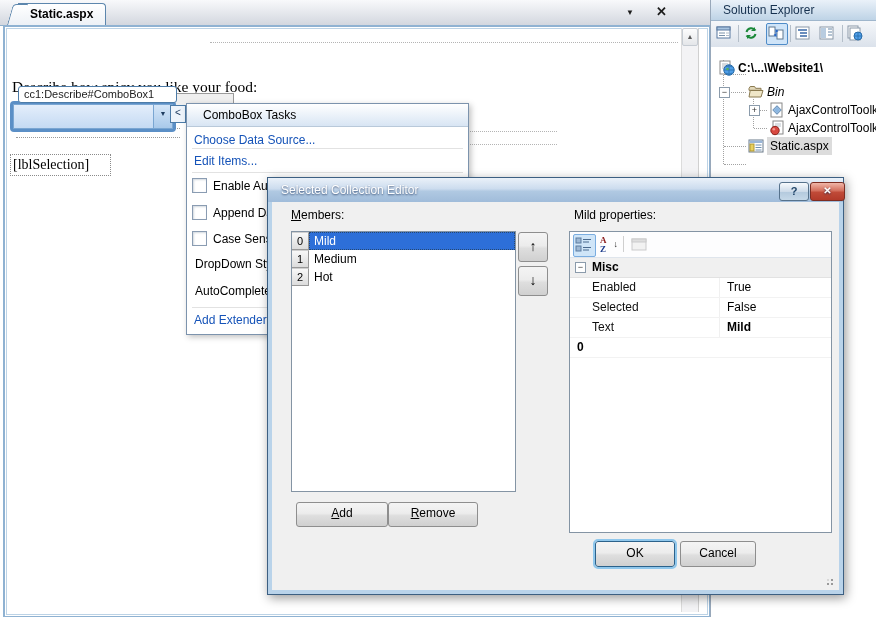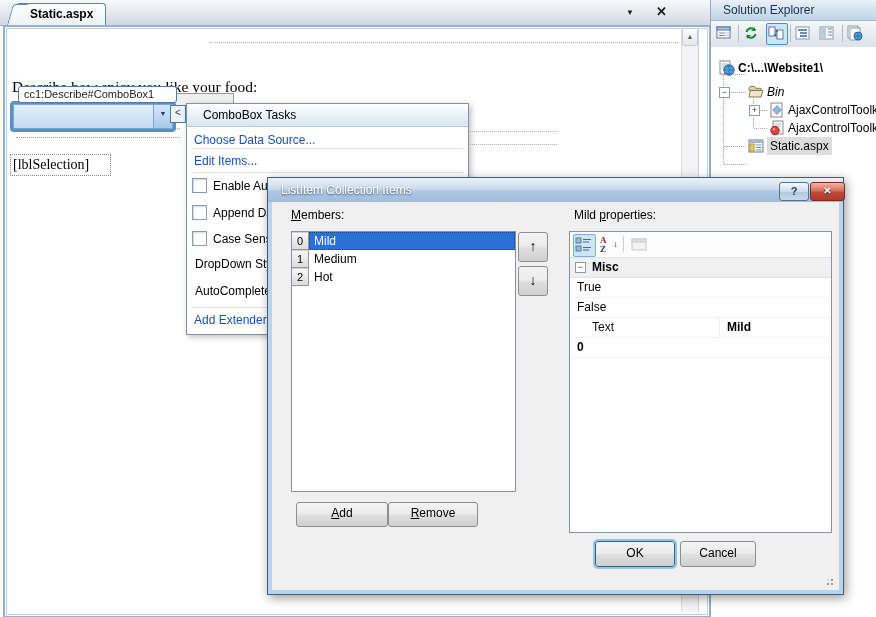--- a/index.html
+++ b/index.html
@@ -186,21 +186,21 @@
       <span class="stp-cb"></span><span>Case Sensit</span>
     </div>
     <div class="stp-label" style="top:153px;">DropDown Sty</div>
     <div class="stp-label" style="top:180px;">AutoComplete</div>
     <div class="stp-sep" style="top:203px;"></div>
     <a class="stp-link" style="top:209px;">Add Extender...</a>
   </div>
 
   <div class="dlg">
     <div class="dlg-title">
-      <span>ListItem Collection Items</span>
+      <span>Selected Collection Editor</span>
       <div class="dlg-help">?</div>
       <div class="dlg-close">✕</div>
     </div>
     <div class="dlg-client">
 
       <div class="dc-label" style="left:19px;top:6px;"><span class="u">M</span><span>embers:</span></div>
 
       <div class="listbox">
         <div class="lb-row sel">
           <div class="lb-idx">0</div>
@@ -241,23 +241,25 @@
               <rect x="2" y="4" width="14" height="11" fill="#e8e8e8" stroke="#9a9a9a"></rect>
               <rect x="2" y="4" width="14" height="3" fill="#c0c0c0" stroke="#9a9a9a"></rect>
             </svg>
           </div>
         </div>
         <div class="pg-cat">
           <span class="pg-exp">−</span>
           <span>Misc</span>
         </div>
         <div class="pg-row">
+          <div class="pg-name">Enabled</div>
           <div class="pg-val">True</div>
         </div>
         <div class="pg-row">
+          <div class="pg-name">Selected</div>
           <div class="pg-val">False</div>
         </div>
         <div class="pg-row boldval">
           <div class="pg-name">Text</div>
           <div class="pg-val">Mild</div>
         </div>
         <div class="pg-row boldval">
           <div class="pg-val">0</div>
         </div>
       </div>

